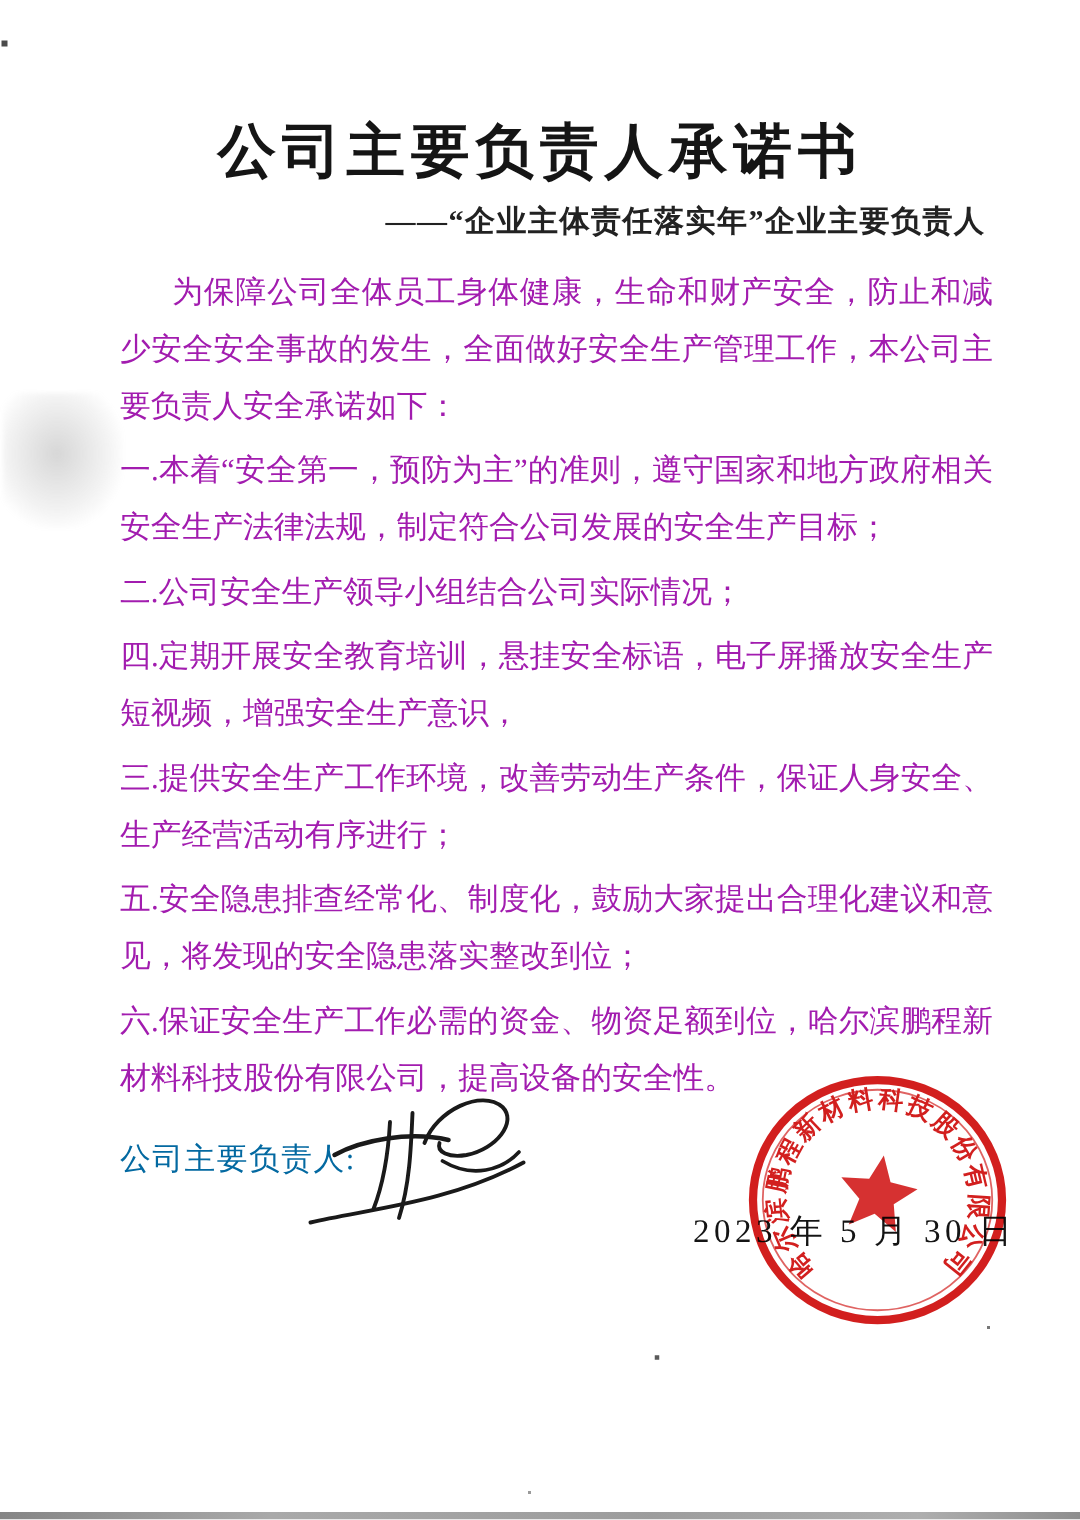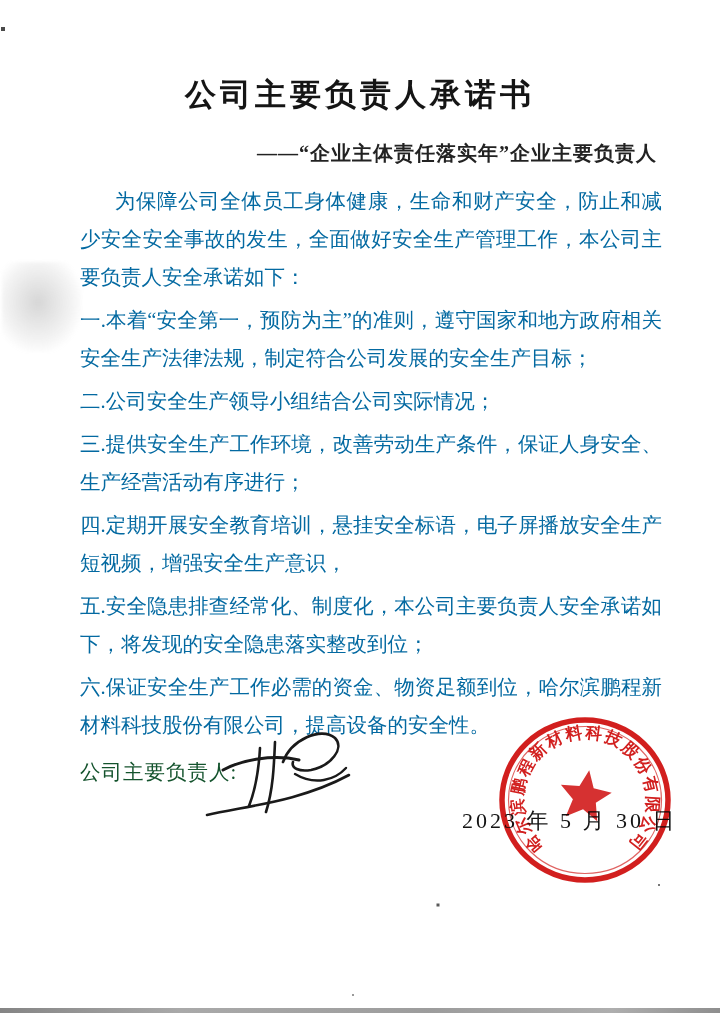--- a/index.html
+++ b/index.html
@@ -7,50 +7,50 @@
     position:relative;
     width:720px;height:1013px;
     background:#ffffff;
     overflow:hidden;
     font-family:"Liberation Serif","DejaVu Serif",serif;
     color:#1c1c1c;
   }
   .doc-title{
     margin:74px 0 0 0;
     text-align:center;
-    font-size:31px;
+    font-size:39px;
     font-weight:bold;
     letter-spacing:4px;
     color:#151515;
   }
   .doc-subtitle{
-    margin-top:24px;
+    margin-top:6px;
     text-align:right;
     padding-right:63px;
     font-size:20px;
     font-weight:bold;
     letter-spacing:1px;
     color:#222;
   }
   .doc-body{
     margin:15px 58px 0 80px;
     font-size:20.5px;
     line-height:38px;
     text-align:justify;
-    color:#0369a1;
+    color:#a21caf;
     font-family:Liberation Serif, serif;
   }
   .doc-body p{margin:0 0 5px 0;}
   .doc-body p.indent{text-indent:1.7em;}
   .signature-row{
     position:absolute;
     left:80px;top:758px;
     font-size:20.5px;
     letter-spacing:1px;
-    color:#14532d;
+    color:#0369a1;
   }
   .signature-svg{
     position:absolute;
     left:203px;top:722px;
     width:152px;height:100px;
   }
   .date-line{
     position:absolute;
     left:462px;top:806px;
     font-size:22px;
@@ -95,23 +95,23 @@
 <div class="page">
 
   <h1 class="doc-title">公司主要负责人承诺书</h1>
 
   <div class="doc-subtitle">——“企业主体责任落实年”企业主要负责人</div>
 
   <div class="doc-body">
     <p class="indent">为保障公司全体员工身体健康，生命和财产安全，防止和减少安全安全事故的发生，全面做好安全生产管理工作，本公司主要负责人安全承诺如下：</p>
     <p>一.本着“安全第一，预防为主”的准则，遵守国家和地方政府相关安全生产法律法规，制定符合公司发展的安全生产目标；</p>
     <p>二.公司安全生产领导小组结合公司实际情况；</p>
+    <p>四.定期开展安全教育培训，悬挂安全标语，电子屏播放安全生产短视频，增强安全生产意识，</p>
     <p>三.提供安全生产工作环境，改善劳动生产条件，保证人身安全、生产经营活动有序进行；</p>
-    <p>四.定期开展安全教育培训，悬挂安全标语，电子屏播放安全生产短视频，增强安全生产意识，</p>
-    <p>五.安全隐患排查经常化、制度化，本公司主要负责人安全承诺如下，将发现的安全隐患落实整改到位；</p>
+    <p>五.安全隐患排查经常化、制度化，鼓励大家提出合理化建议和意见，将发现的安全隐患落实整改到位；</p>
     <p>六.保证安全生产工作必需的资金、物资足额到位，哈尔滨鹏程新材料科技股份有限公司，提高设备的安全性。</p>
   </div>
 
   <div class="signature-row">公司主要负责人:</div>
 
   <svg class="signature-svg" viewBox="0 0 152 100" fill="none" stroke="#1a1a1a" stroke-linecap="round" stroke-linejoin="round">
     <path d="M20 48 C 38 38, 70 32, 96 38" stroke-width="3"></path>
     <path d="M57 26 C 56 44, 53 66, 46 84" stroke-width="2.6"></path>
     <path d="M72 20 C 71 44, 70 68, 63 90" stroke-width="2.6"></path>
     <path d="M80 40 C 88 18, 118 4, 132 16 C 142 26, 128 44, 108 48 C 96 50, 88 46, 90 40" stroke-width="2.6"></path>

